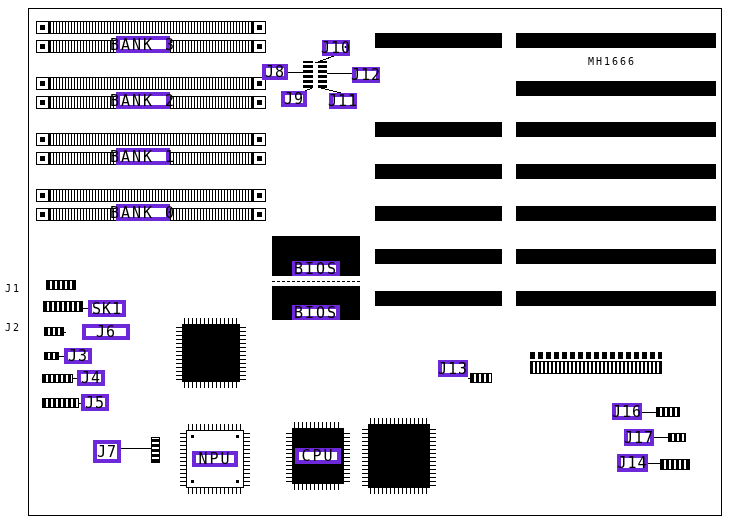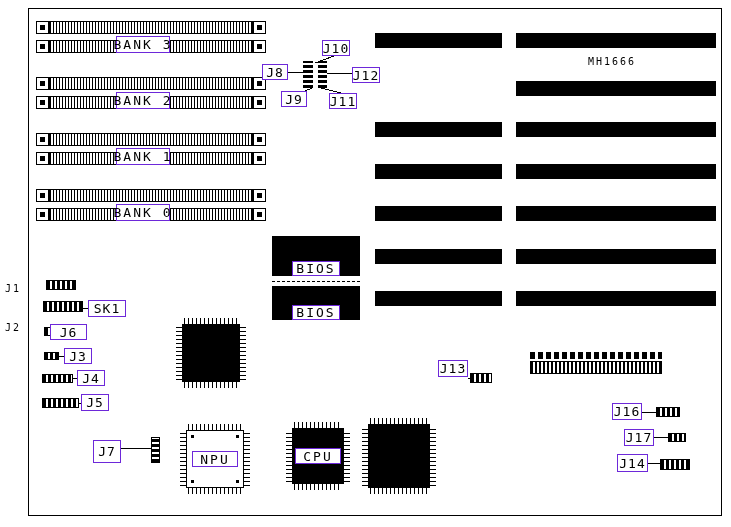--- a/index.html
+++ b/index.html
@@ -1,21 +1,21 @@
 <!DOCTYPE html>
 <html><head>
 <meta charset="utf-8">
 <style>
   *{margin:0;padding:0;box-sizing:border-box}
   html,body{background:#fff}
   body{font-family:"DejaVu Sans Mono","Liberation Mono",monospace;color:#000}
   .diagram{position:relative;width:731px;height:527px;background:#fff;overflow:hidden}
   .board-outline{position:absolute;left:28px;top:8px;width:694px;height:508px;border:1px solid #000}
   .txt{position:absolute;font-size:10px;letter-spacing:2px;white-space:nowrap}
-  .boxlabel{position:absolute;background:#fff;border:1px solid #6d28d9;font-size:13px;letter-spacing:1px;
+  .boxlabel{position:absolute;background:#fff;border:4px solid #6d28d9;font-size:15px;letter-spacing:1px;
             display:flex;align-items:center;justify-content:center;white-space:nowrap;z-index:6}
   
   .bank{position:absolute;left:36px;width:230px;height:38px}
   .socket{position:absolute;left:0;width:230px;height:15px;display:flex}
   .cap{width:13px;height:13px;margin-top:1px;border:1px solid #000;flex:none;background:#fff;
        display:flex;align-items:center;justify-content:center}
   .capdot{width:5px;height:5px;background:#000}
   .pins{flex:1;height:13px;margin-top:1px;border:1px solid #000;
         background:repeating-linear-gradient(90deg,#000 0 1px,#fff 1px 3px)}
   .bank-label{left:80px;top:16px;width:54px;height:17px;letter-spacing:2px}
@@ -182,21 +182,21 @@
   </div>
   <div class="dash"></div>
   <div class="bios" style="top:286px;height:34px">
     <div class="boxlabel bioslabel">BIOS</div>
   </div>
 
   <div class="conn" style="left:46px;top:280px;width:30px;height:10px"></div>
   <div class="conn" style="left:43px;top:301px;width:40px;height:11px"></div>
   <div class="boxlabel" style="left:88px;top:300px;width:38px;height:17px">SK1</div>
   <div class="conn" style="left:44px;top:327px;width:20px;height:9px"></div>
-  <div class="boxlabel" style="left:50px;top:324px;width:37px;height:16px">J6</div>
+  <div class="boxlabel" style="left:82px;top:324px;width:48px;height:16px">J6</div>
   <div class="conn" style="left:44px;top:352px;width:15px;height:8px"></div>
   <div class="boxlabel" style="left:64px;top:348px;width:28px;height:16px">J3</div>
   <div class="conn" style="left:42px;top:374px;width:31px;height:9px"></div>
   <div class="boxlabel" style="left:77px;top:370px;width:28px;height:16px">J4</div>
   <div class="conn" style="left:42px;top:398px;width:37px;height:10px"></div>
   <div class="boxlabel" style="left:81px;top:394px;width:28px;height:17px">J5</div>
   <div class="conn v" style="left:151px;top:437px;width:9px;height:26px"></div>
   <div class="boxlabel" style="left:93px;top:440px;width:28px;height:23px">J7</div>
 
   <div class="qfp" style="left:176px;top:318px;width:70px;height:70px">

